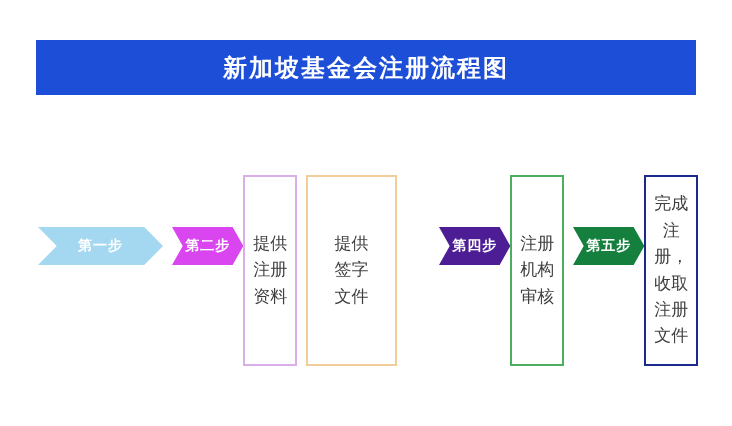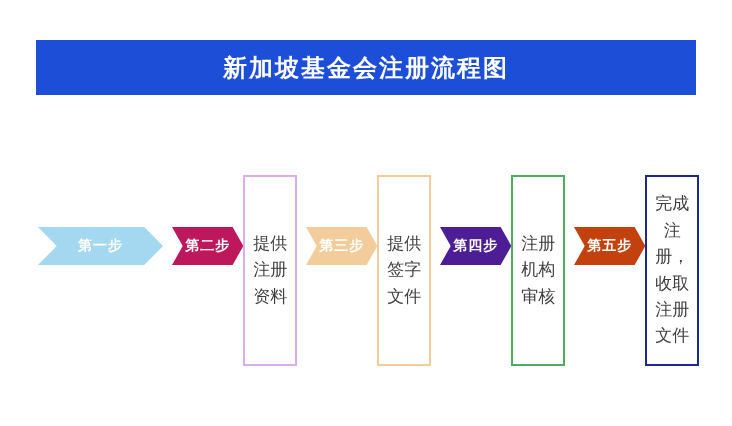--- a/index.html
+++ b/index.html
@@ -90,54 +90,51 @@
 
   <div class="flow">
 
     <div class="col">
       <div class="arrow" style="background-color: rgb(163, 216, 240);">
         <span class="arrow-label">第一步</span>
       </div>
     </div>
 
     <div class="col">
-      <div class="arrow" style="background-color: #be185d;">
+      <div class="arrow" style="background-color: #d946ef;">
         <span class="arrow-label">第二步</span>
       </div>
       <div class="box" style="border-color: rgb(217, 174, 233);">
         <div class="box-text">提供
 注册
 资料</div>
       </div>
     </div>
 
     <div class="col">
-      <div class="arrow" style="background-color: rgb(242, 205, 155);">
-        <span class="arrow-label">第三步</span>
-      </div>
       <div class="box" style="border-color: rgb(242, 205, 155);">
         <div class="box-text">提供
 签字
 文件</div>
       </div>
     </div>
 
     <div class="col">
       <div class="arrow" style="background-color: #4c1d95;">
         <span class="arrow-label">第四步</span>
       </div>
       <div class="box" style="border-color: rgb(76, 174, 95);">
         <div class="box-text">注册
 机构
 审核</div>
       </div>
     </div>
 
     <div class="col">
-      <div class="arrow" style="background-color: #c2410c;">
+      <div class="arrow" style="background-color: #15803d;">
         <span class="arrow-label">第五步</span>
       </div>
       <div class="box" style="border-color: rgb(27, 42, 140);">
         <div class="box-text">完成
 注册，
 收取
 注册
 文件</div>
       </div>
     </div>

